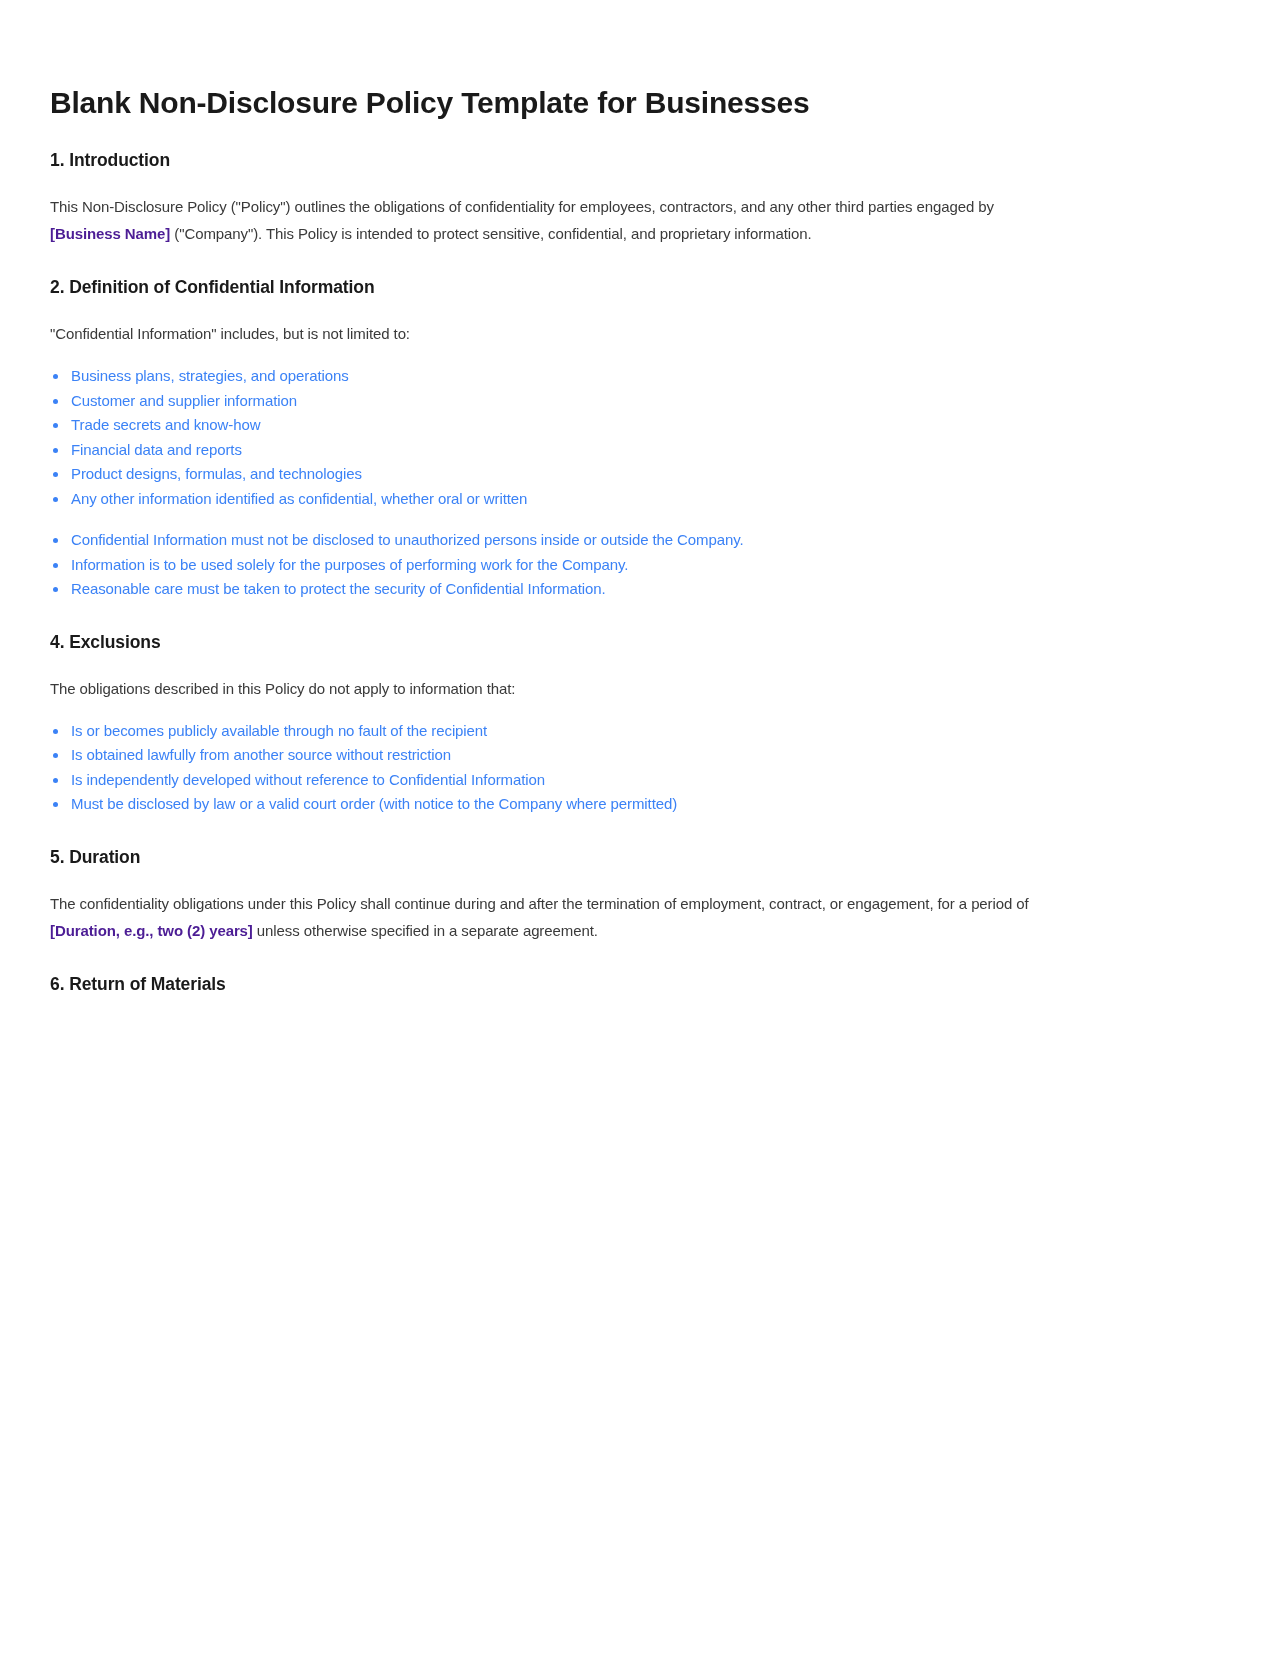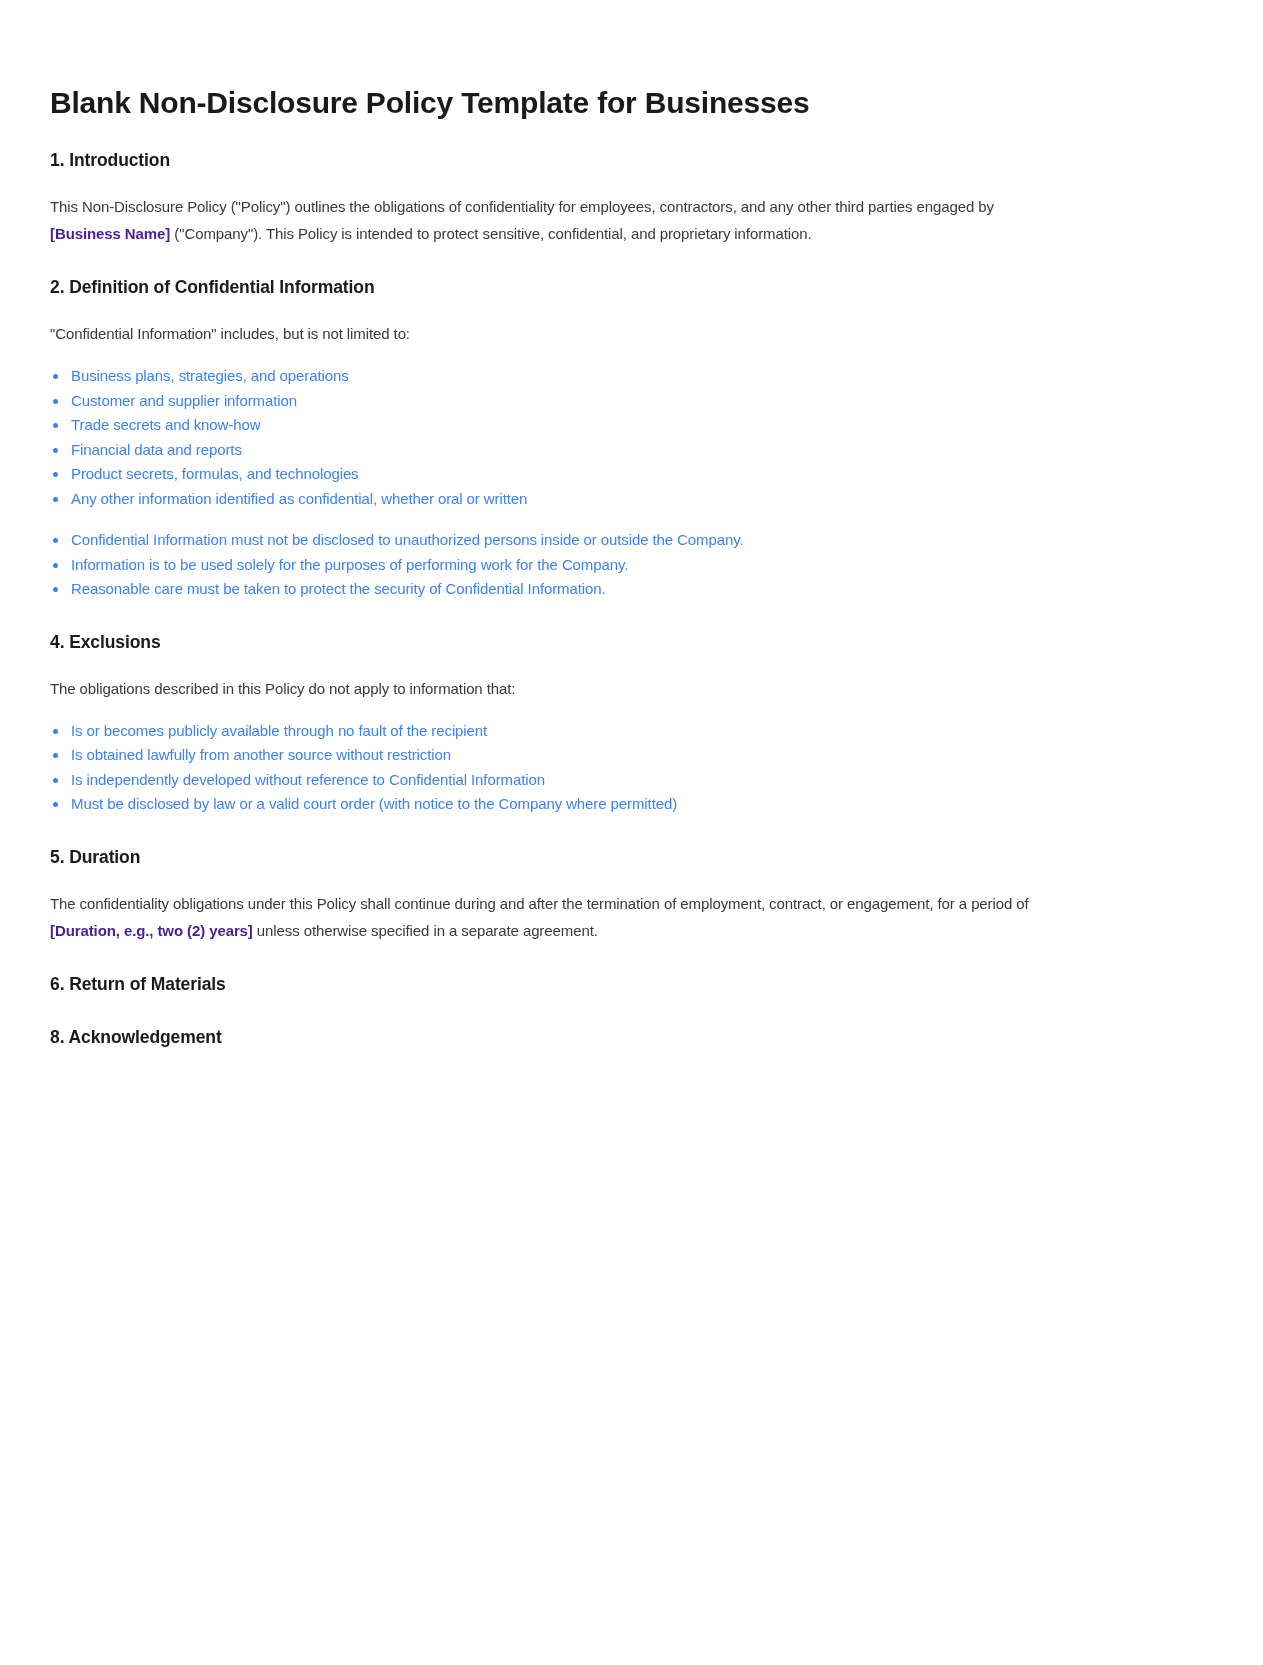--- a/index.html
+++ b/index.html
@@ -71,21 +71,21 @@
         <p class="section-paragraph"><span>This Non-Disclosure Policy ("Policy") outlines the obligations of confidentiality for employees, contractors, and any other third parties engaged by </span><strong>[Business Name]</strong><span> ("Company"). This Policy is intended to protect sensitive, confidential, and proprietary information.</span></p>
       </section>
       <section>
         <h2 class="section-heading">2. Definition of Confidential Information</h2>
         <p class="section-paragraph"><span>"Confidential Information" includes, but is not limited to:</span></p>
         <ul class="bullet-list">
           <li>Business plans, strategies, and operations</li>
           <li>Customer and supplier information</li>
           <li>Trade secrets and know-how</li>
           <li>Financial data and reports</li>
-          <li>Product secrets, formulas, and technologies</li>
+          <li>Product designs, formulas, and technologies</li>
           <li>Any other information identified as confidential, whether oral or written</li>
         </ul>
       </section>
       <section>
         <ul class="bullet-list">
           <li>Confidential Information must not be disclosed to unauthorized persons inside or outside the Company.</li>
           <li>Information is to be used solely for the purposes of performing work for the Company.</li>
           <li>Reasonable care must be taken to protect the security of Confidential Information.</li>
         </ul>
       </section>
@@ -99,17 +99,14 @@
           <li>Must be disclosed by law or a valid court order (with notice to the Company where permitted)</li>
         </ul>
       </section>
       <section>
         <h2 class="section-heading">5. Duration</h2>
         <p class="section-paragraph"><span>The confidentiality obligations under this Policy shall continue during and after the termination of employment, contract, or engagement, for a period of </span><strong>[Duration, e.g., two (2) years]</strong><span> unless otherwise specified in a separate agreement.</span></p>
       </section>
       <section>
         <h2 class="section-heading">6. Return of Materials</h2>
       </section>
-      <section>
-        <h2 class="section-heading">8. Acknowledgement</h2>
-      </section>
     </div>
 </div>
 
 </body></html>

